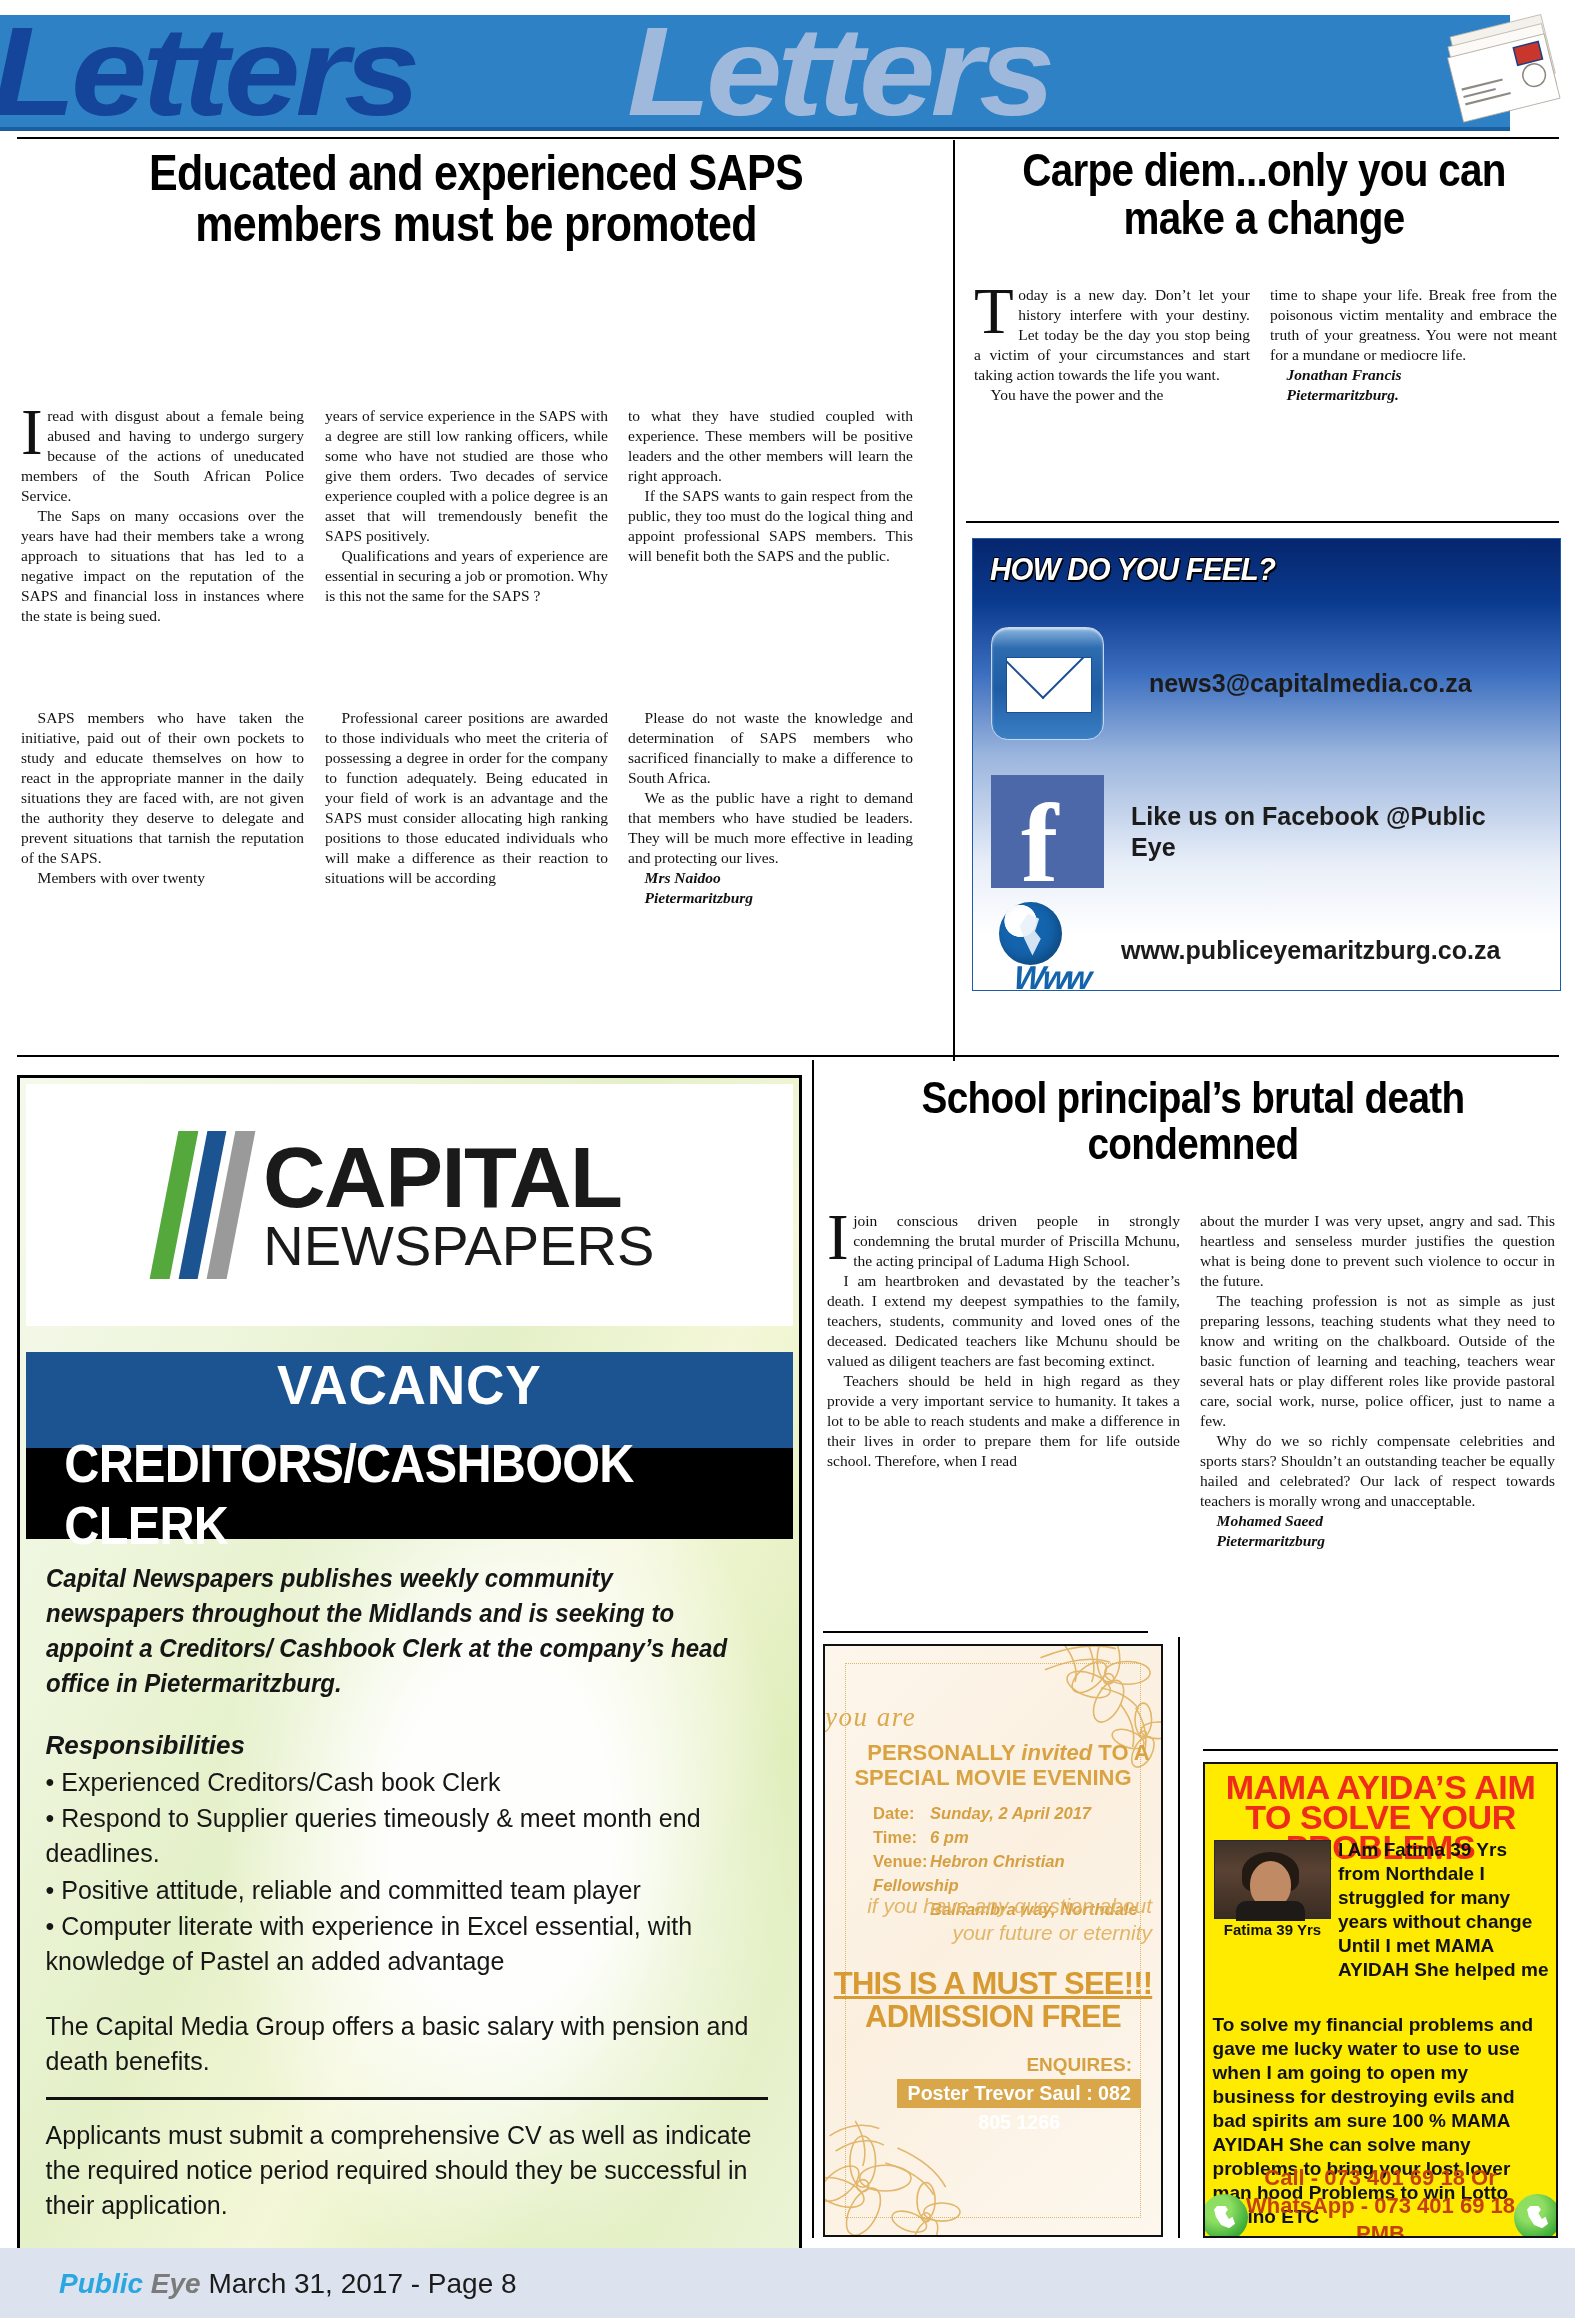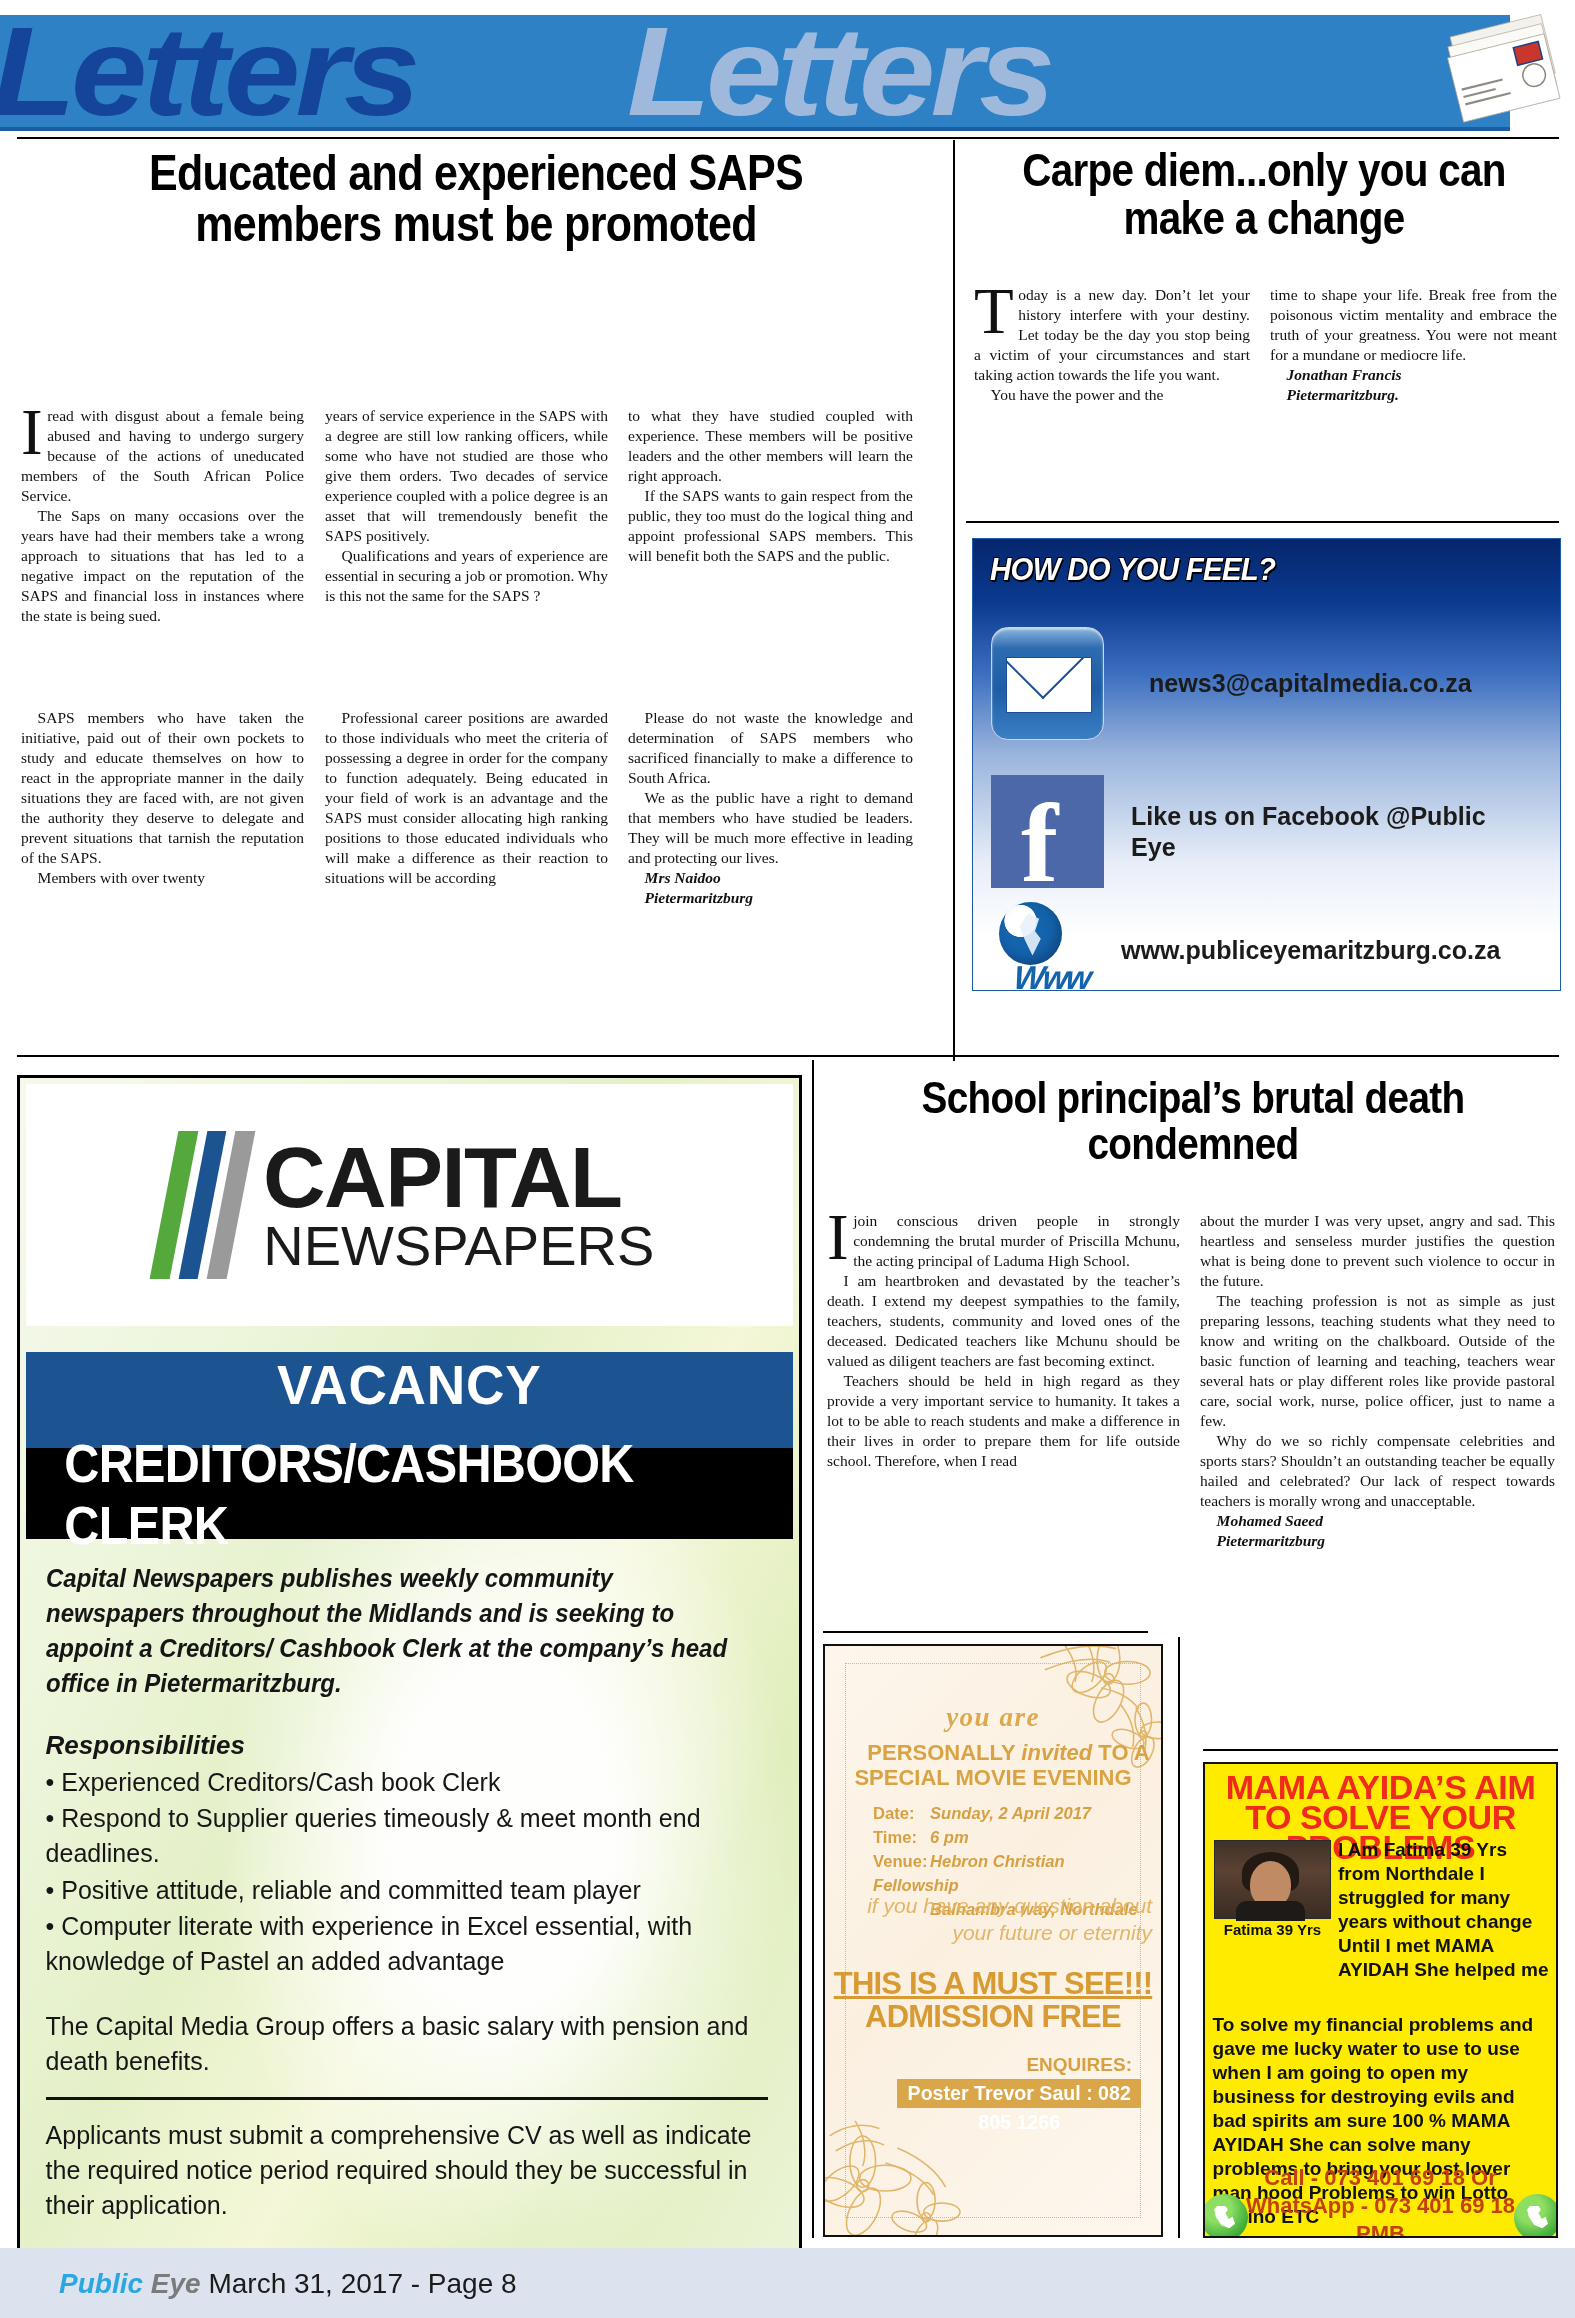--- a/index.html
+++ b/index.html
@@ -226,23 +226,23 @@
     border:2.3px solid #111;
     background:linear-gradient(135deg,#fdf6ec 0%,#fbf0e0 45%,#fdf7ee 100%);
     overflow:hidden;
   }
   .inv-orn { position:absolute; color:#dba94e; opacity:.85; }
   .inv-frame {
     position:absolute; left:19.6px; top:16.6px; right:19.6px; bottom:16.6px;
     border:1.5px dotted #e0b468;
   }
   .inv-youare {
-    position:absolute; left:0; right:0; top:56px; text-align:center;
+    position:absolute; left:0; right:0; top:56px; text-align:left;
     font-family:"Liberation Serif", serif; font-style:italic;
-    font-size:27px; color:#dba94e; letter-spacing:1.5px;font-weight:bold;
+    font-size:27px; color:#dba94e; letter-spacing:1.5px;
   }
   .inv-l1, .inv-l2 {
     position:absolute; left:0; right:0; text-align:center;
     font-family:"Liberation Sans", sans-serif; font-weight:bold;
     font-size:22px; color:#d9a343; letter-spacing:0px;
   }
   .inv-l1 { top:94px;padding-left:31px; }
   .inv-l2 { top:119px; }
   .inv-l1 em { font-style:italic; font-weight:bold; }
   .inv-details {

